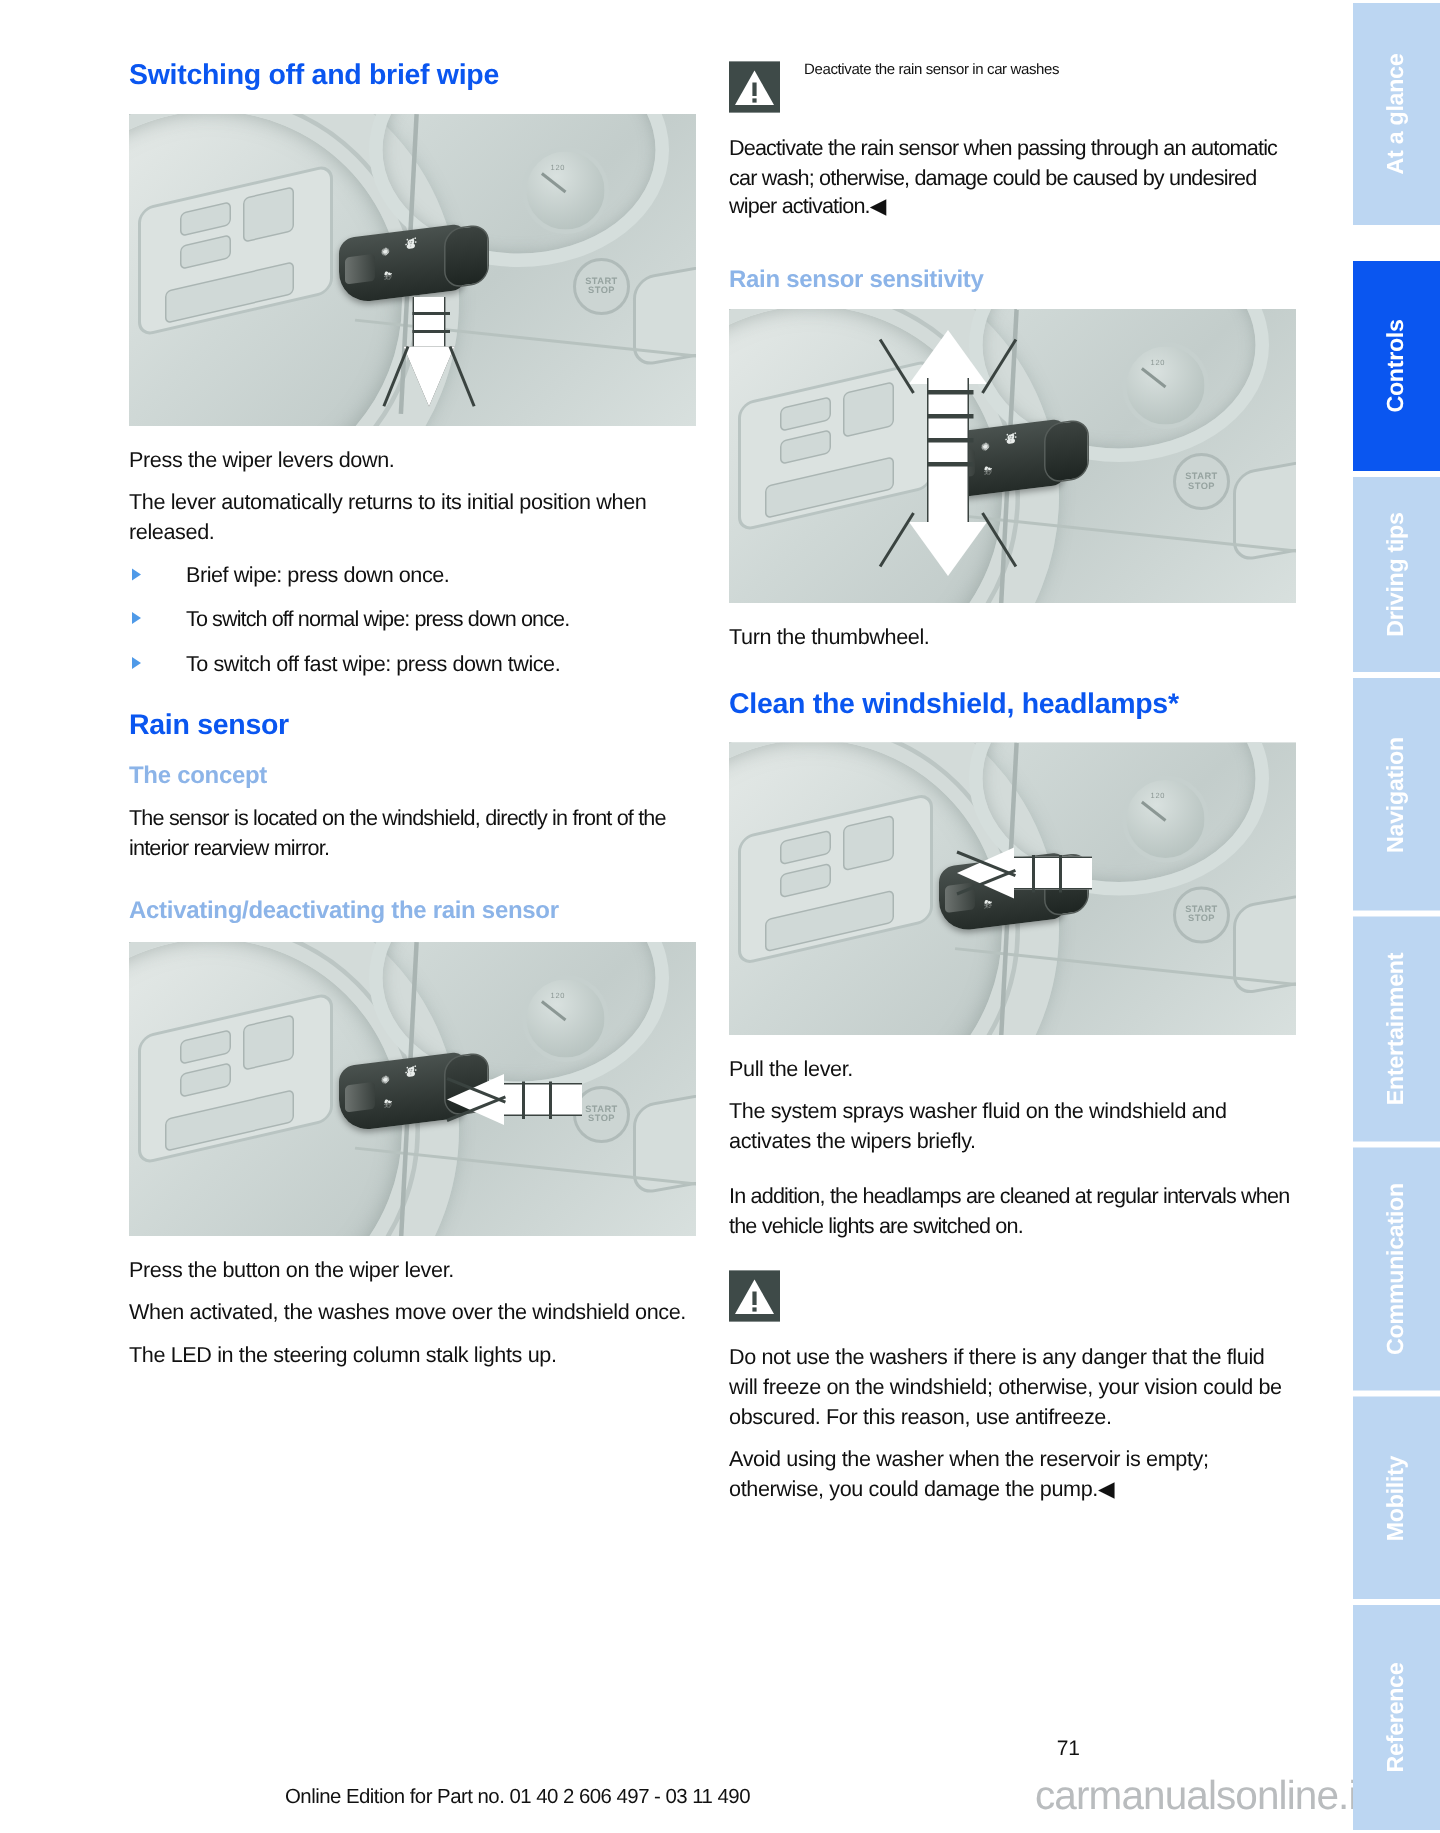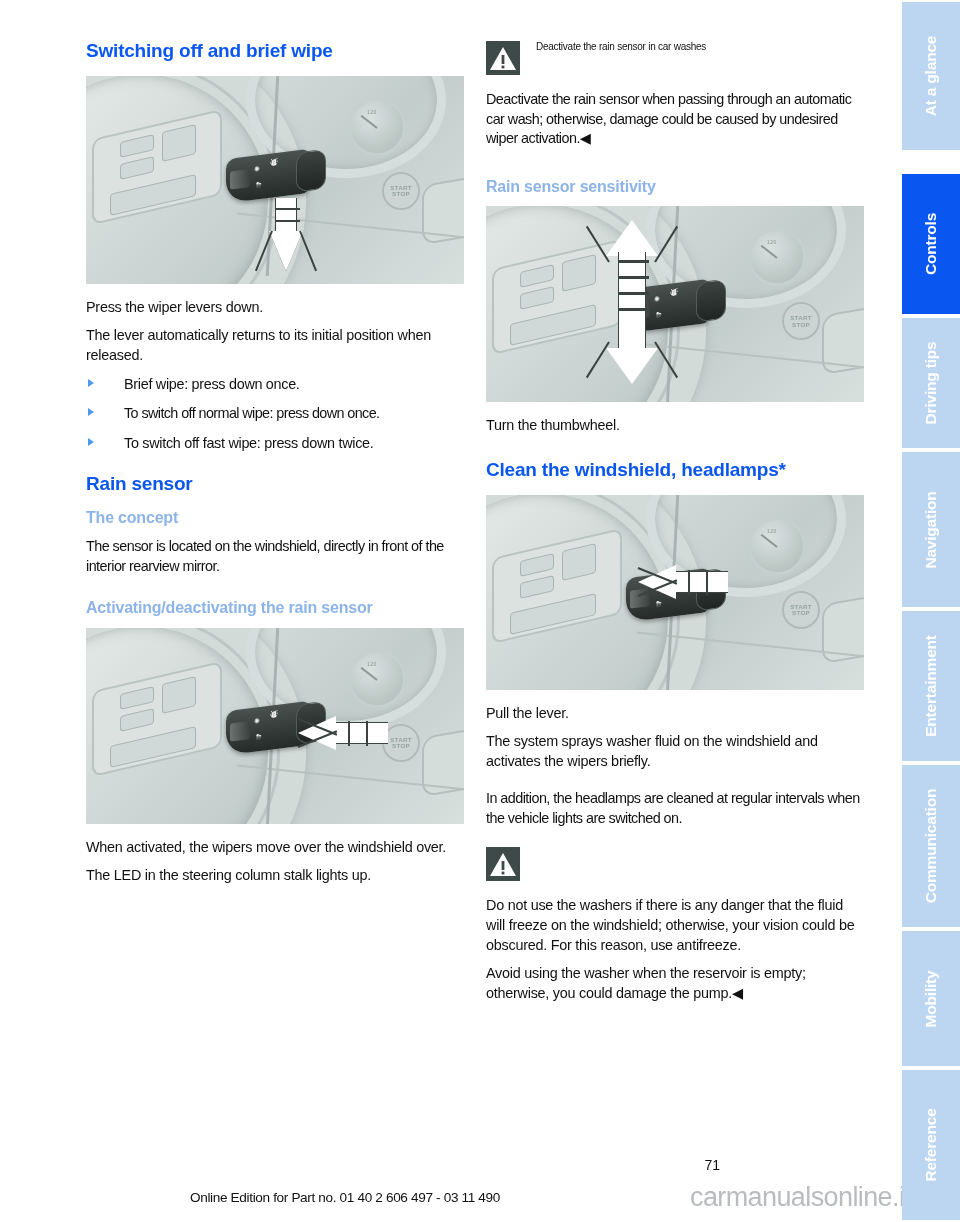--- a/index.html
+++ b/index.html
@@ -512,21 +512,22 @@
         </div>
         <div class="arrow-left">
           <div class="shaft"></div>
             <div class="tip"></div>
           <div class="tt"></div>
             <div class="tb"></div>
         </div>
       </div>
     </div>
 
-    <p class="body">When activated, the wipers move over the windshield over.</p>
+    <p class="body">Press the button on the wiper lever.</p>
+    <p class="body">When activated, the washes move over the windshield once.</p>
     <p class="body last">The LED in the steering column stalk lights up.</p>
   </div>
 
   <div class="col col-right">
 
     <div class="note">
       <div class="hdr">
         <span class="warn-icon">
           <svg width="34" height="34" viewBox="0 0 34 34">
             <rect width="34" height="34" fill="#3e4a48"></rect>

